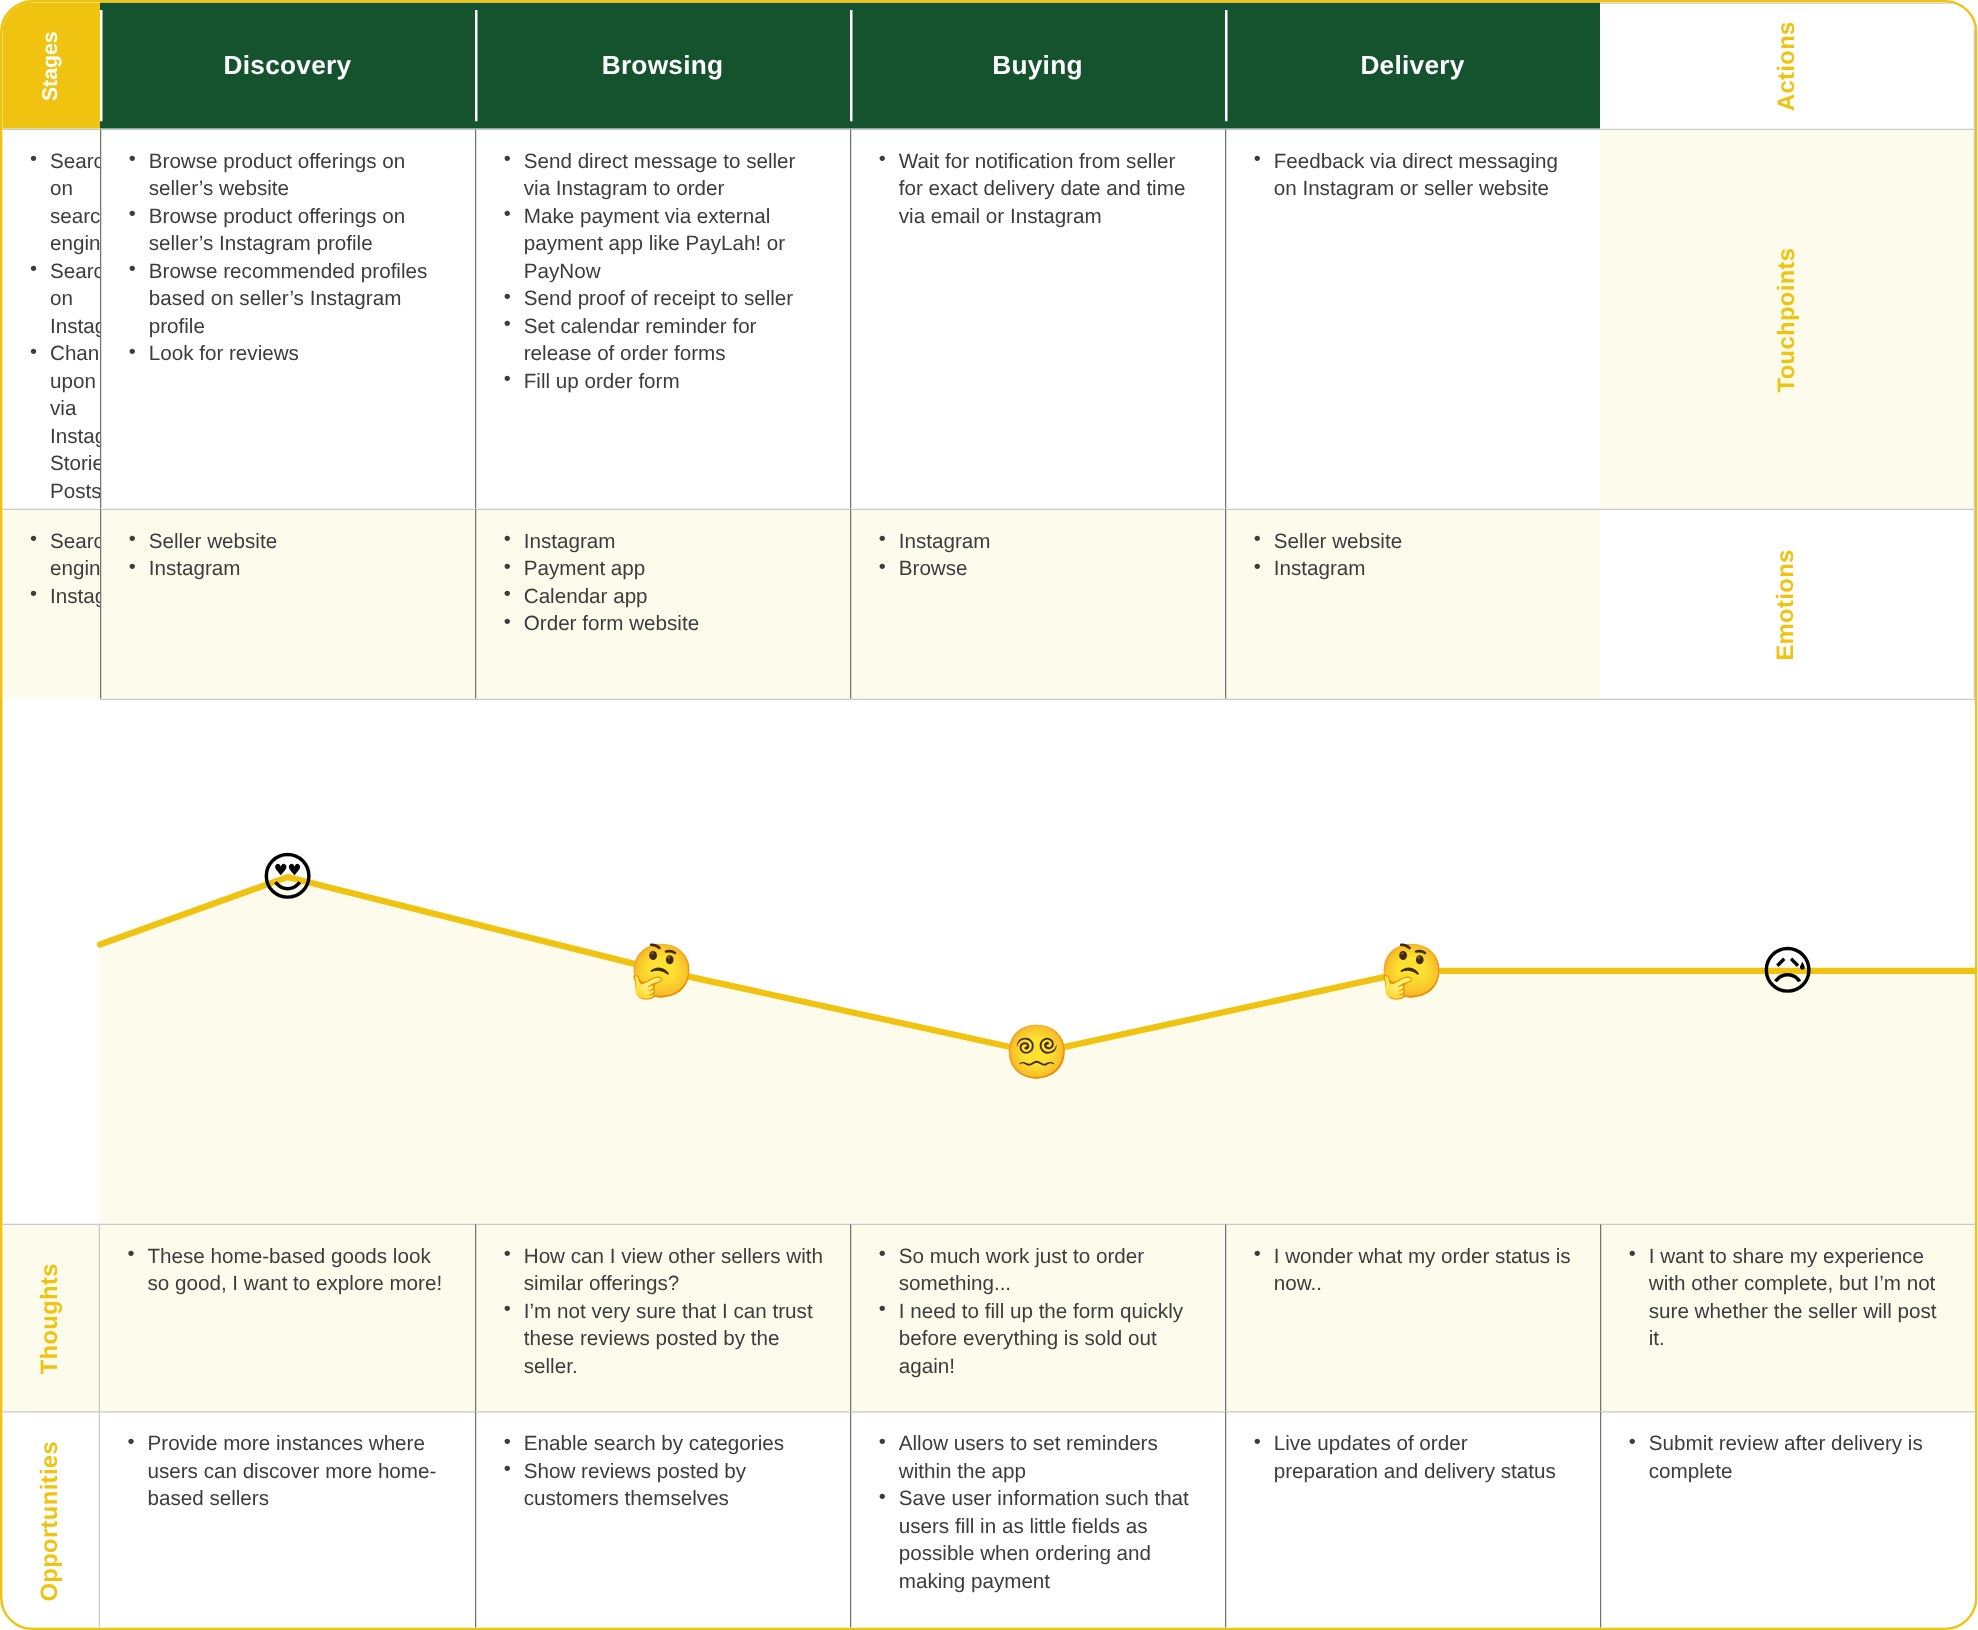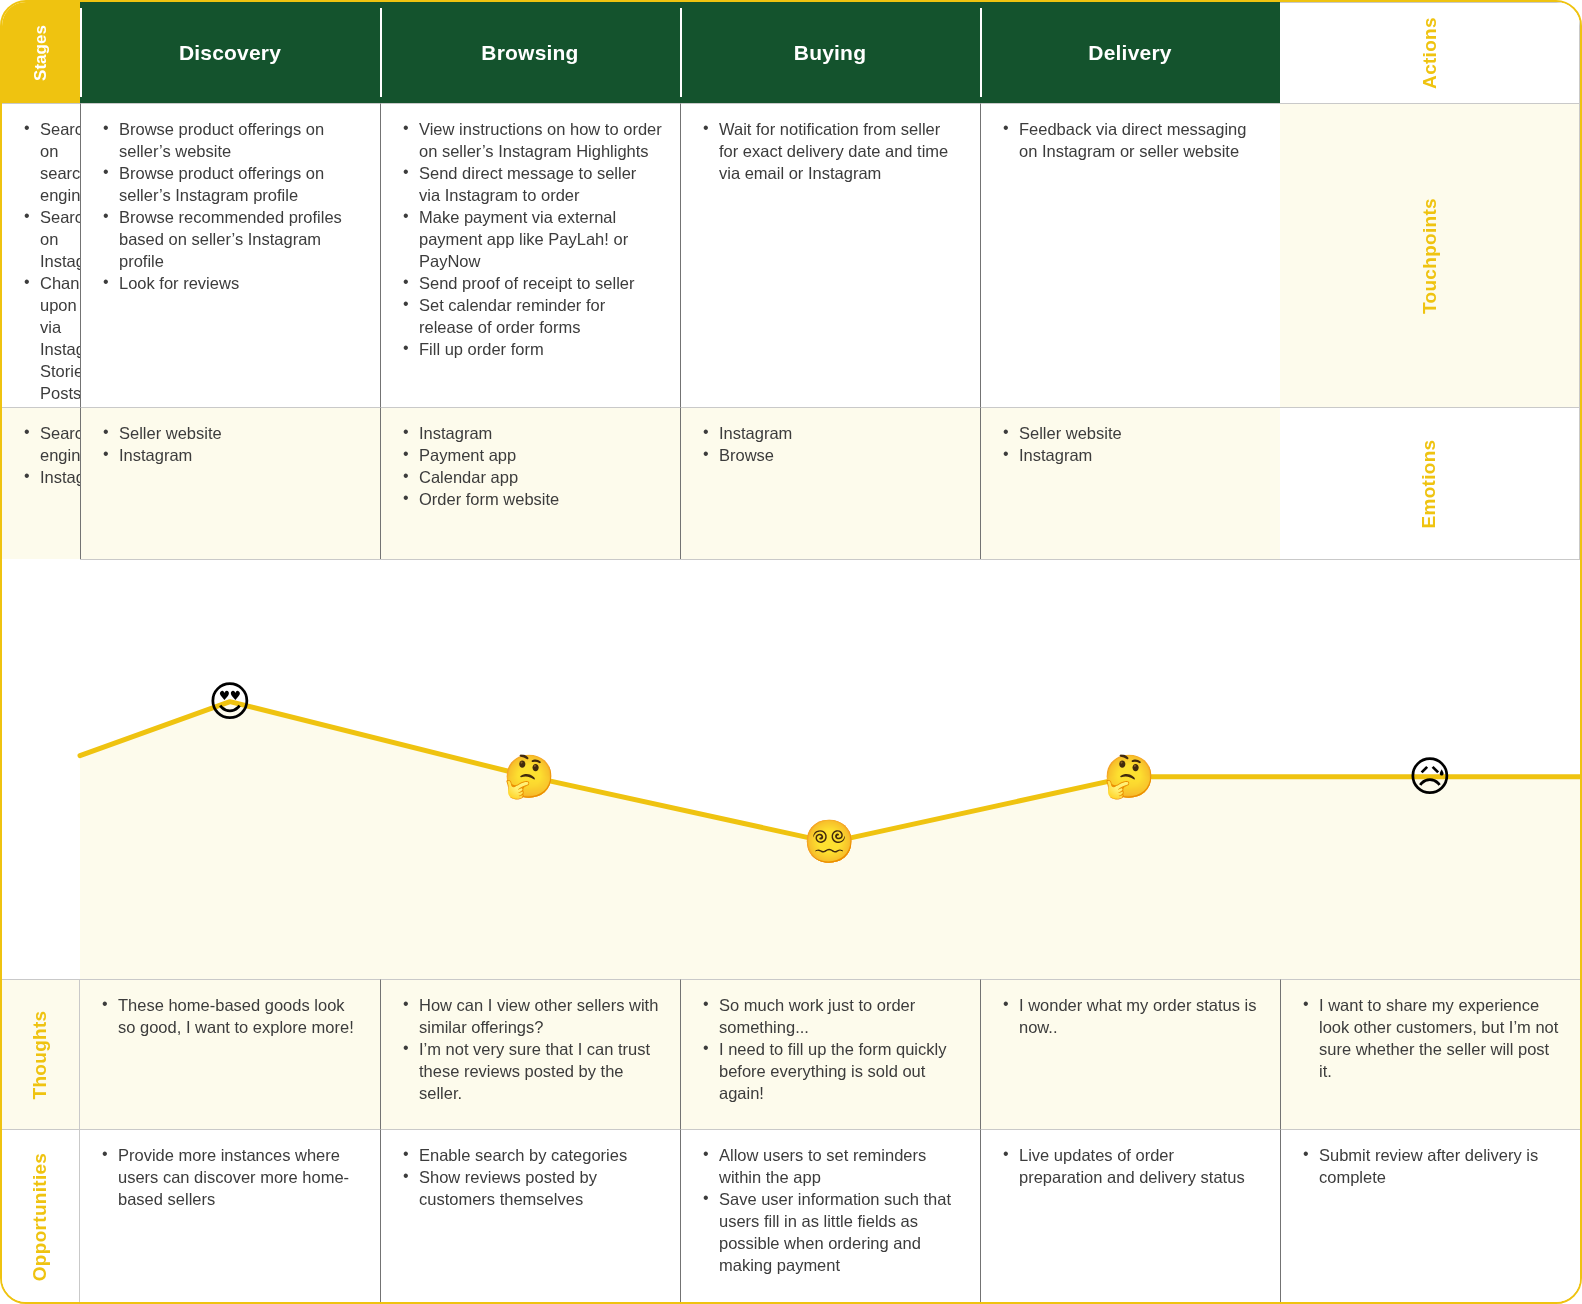--- a/index.html
+++ b/index.html
@@ -176,21 +176,20 @@
     <div class="cell bg-white">
       <ul class="items">
           <li>Browse product offerings on seller’s website</li>
           <li>Browse product offerings on seller’s  Instagram profile</li>
           <li>Browse recommended profiles based on seller’s Instagram profile</li>
           <li>Look for reviews</li>
         </ul>
     </div>
     <div class="cell bg-white">
       <ul class="items">
-          <li>View instructions on how to order on seller’s Instagram Highlights</li>
           <li>Send direct message to seller via Instagram to order</li>
           <li>Make payment via external payment app like PayLah! or PayNow</li>
           <li>Send proof of receipt to seller</li>
           <li>Set calendar reminder for release of order forms</li>
           <li>Fill up order form</li>
         </ul>
     </div>
     <div class="cell bg-white">
       <ul class="items">
           <li>Wait for notification from seller for exact delivery date and time via email or Instagram</li>
@@ -275,21 +274,21 @@
           <li>I need to fill up the form quickly before everything is sold out again!</li>
         </ul>
     </div>
     <div class="cell bg-cream">
       <ul class="items">
           <li>I wonder what my order status is now..</li>
         </ul>
     </div>
     <div class="cell bg-cream">
       <ul class="items">
-          <li>I want to share my experience look other customers, but I’m not sure whether the seller will post it.</li>
+          <li>I want to share my experience with other complete, but I’m not sure whether the seller will post it.</li>
         </ul>
     </div>
 
     <div class="rowlabel bg-white">
       <span>Opportunities</span>
     </div>
     <div class="cell first-col bg-white">
       <ul class="items">
           <li>Provide more instances where users can discover more home-based sellers</li>
         </ul>

